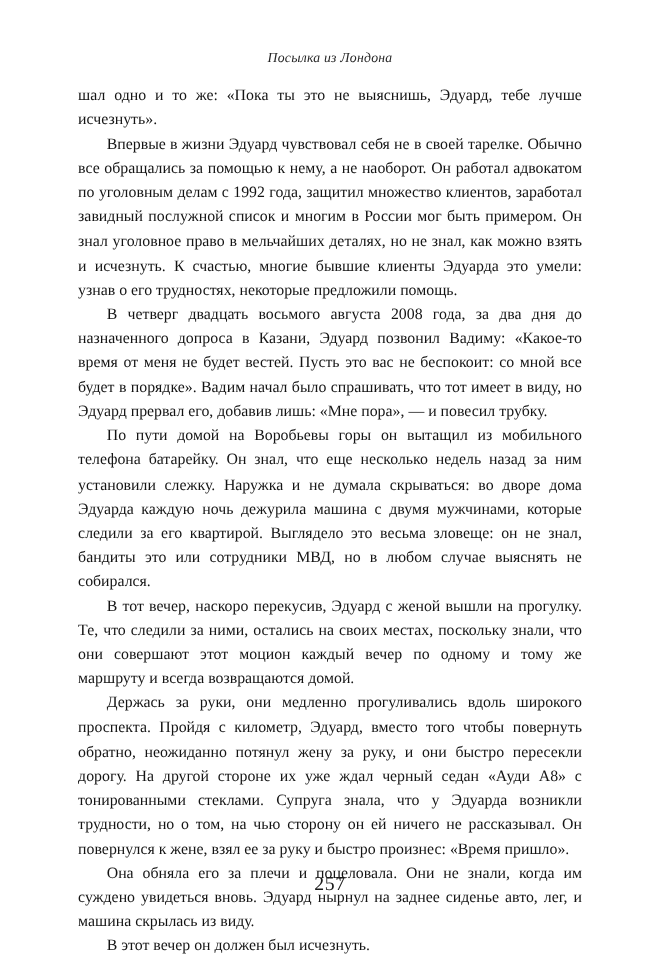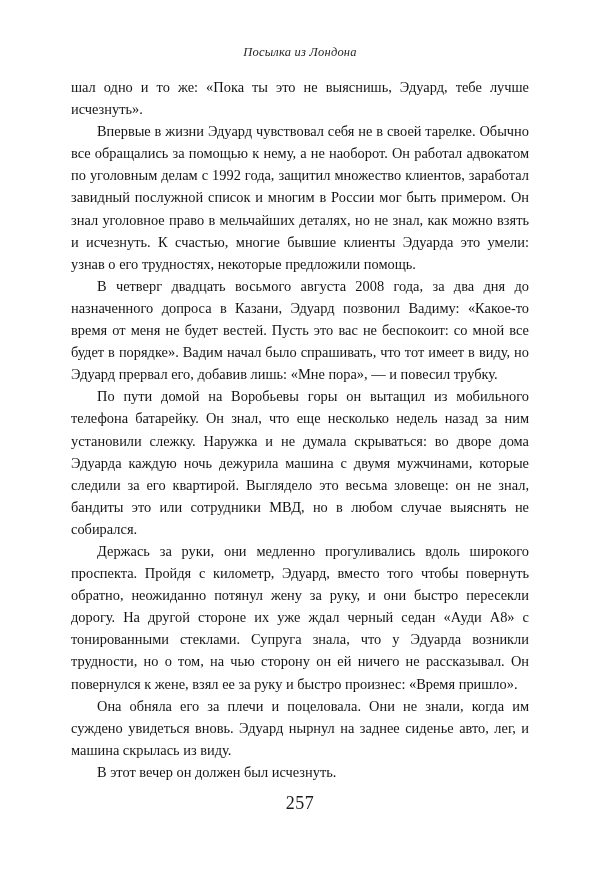--- a/index.html
+++ b/index.html
@@ -67,20 +67,21 @@
 
 <div class="page">
 
   <div class="running-head">Посылка из Лондона</div>
 
   <div class="body-text">
     <p>шал одно и то же: «Пока ты это не выяснишь, Эдуард, тебе лучше исчезнуть».</p>
     <p class="indent">Впервые в жизни Эдуард чувствовал себя не в своей тарелке. Обычно все обращались за помощью к нему, а не наоборот. Он работал адвокатом по уголовным делам с 1992 года, защитил множество клиентов, заработал завидный послужной список и многим в России мог быть примером. Он знал уголовное право в мельчайших деталях, но не знал, как можно взять и исчезнуть. К счастью, многие бывшие клиенты Эдуарда это умели: узнав о его трудностях, некоторые предложили помощь.</p>
     <p class="indent">В четверг двадцать восьмого августа 2008 года, за два дня до назначенного допроса в Казани, Эдуард позвонил Вадиму: «Какое-то время от меня не будет вестей. Пусть это вас не беспокоит: со мной все будет в порядке». Вадим начал было спрашивать, что тот имеет в виду, но Эдуард прервал его, добавив лишь: «Мне пора», — и повесил трубку.</p>
     <p class="indent">По пути домой на Воробьевы горы он вытащил из мобильного телефона батарейку. Он знал, что еще несколько недель назад за ним установили слежку. Наружка и не думала скрываться: во дворе дома Эдуарда каждую ночь дежурила машина с двумя мужчинами, которые следили за его квартирой. Выглядело это весьма зловеще: он не знал, бандиты это или сотрудники МВД, но в любом случае выяснять не собирался.</p>
+    <p class="indent">В тот вечер, наскоро перекусив, Эдуард с женой вышли на прогулку. Те, что следили за ними, остались на своих местах, поскольку знали, что они совершают этот моцион каждый вечер по одному и тому же маршруту и всегда возвращаются домой.</p>
     <p class="indent">Держась за руки, они медленно прогуливались вдоль широкого проспекта. Пройдя с километр, Эдуард, вместо того чтобы повернуть обратно, неожиданно потянул жену за руку, и они быстро пересекли дорогу. На другой стороне их уже ждал черный седан «Ауди А8» с тонированными стеклами. Супруга знала, что у Эдуарда возникли трудности, но о том, на чью сторону он ей ничего не рассказывал. Он повернулся к жене, взял ее за руку и быстро произнес: «Время пришло».</p>
     <p class="indent">Она обняла его за плечи и поцеловала. Они не знали, когда им суждено увидеться вновь. Эдуард нырнул на заднее сиденье авто, лег, и машина скрылась из виду.</p>
     <p class="indent">В этот вечер он должен был исчезнуть.</p>
   </div>
 
   <div class="folio">257</div>
 
 </div>
 
 </body></html>

